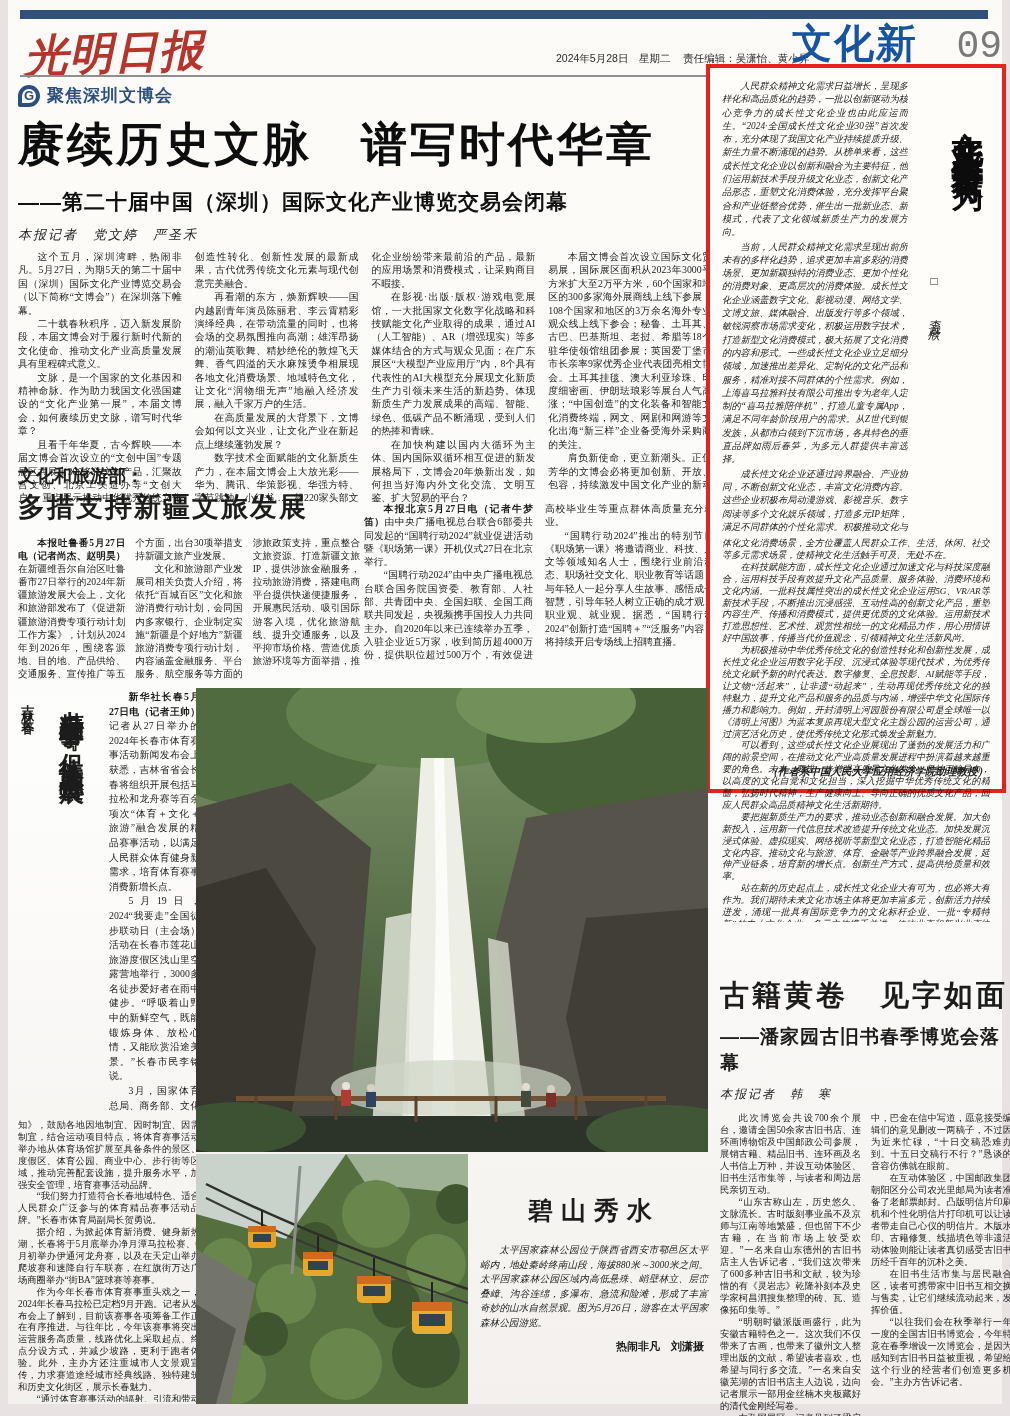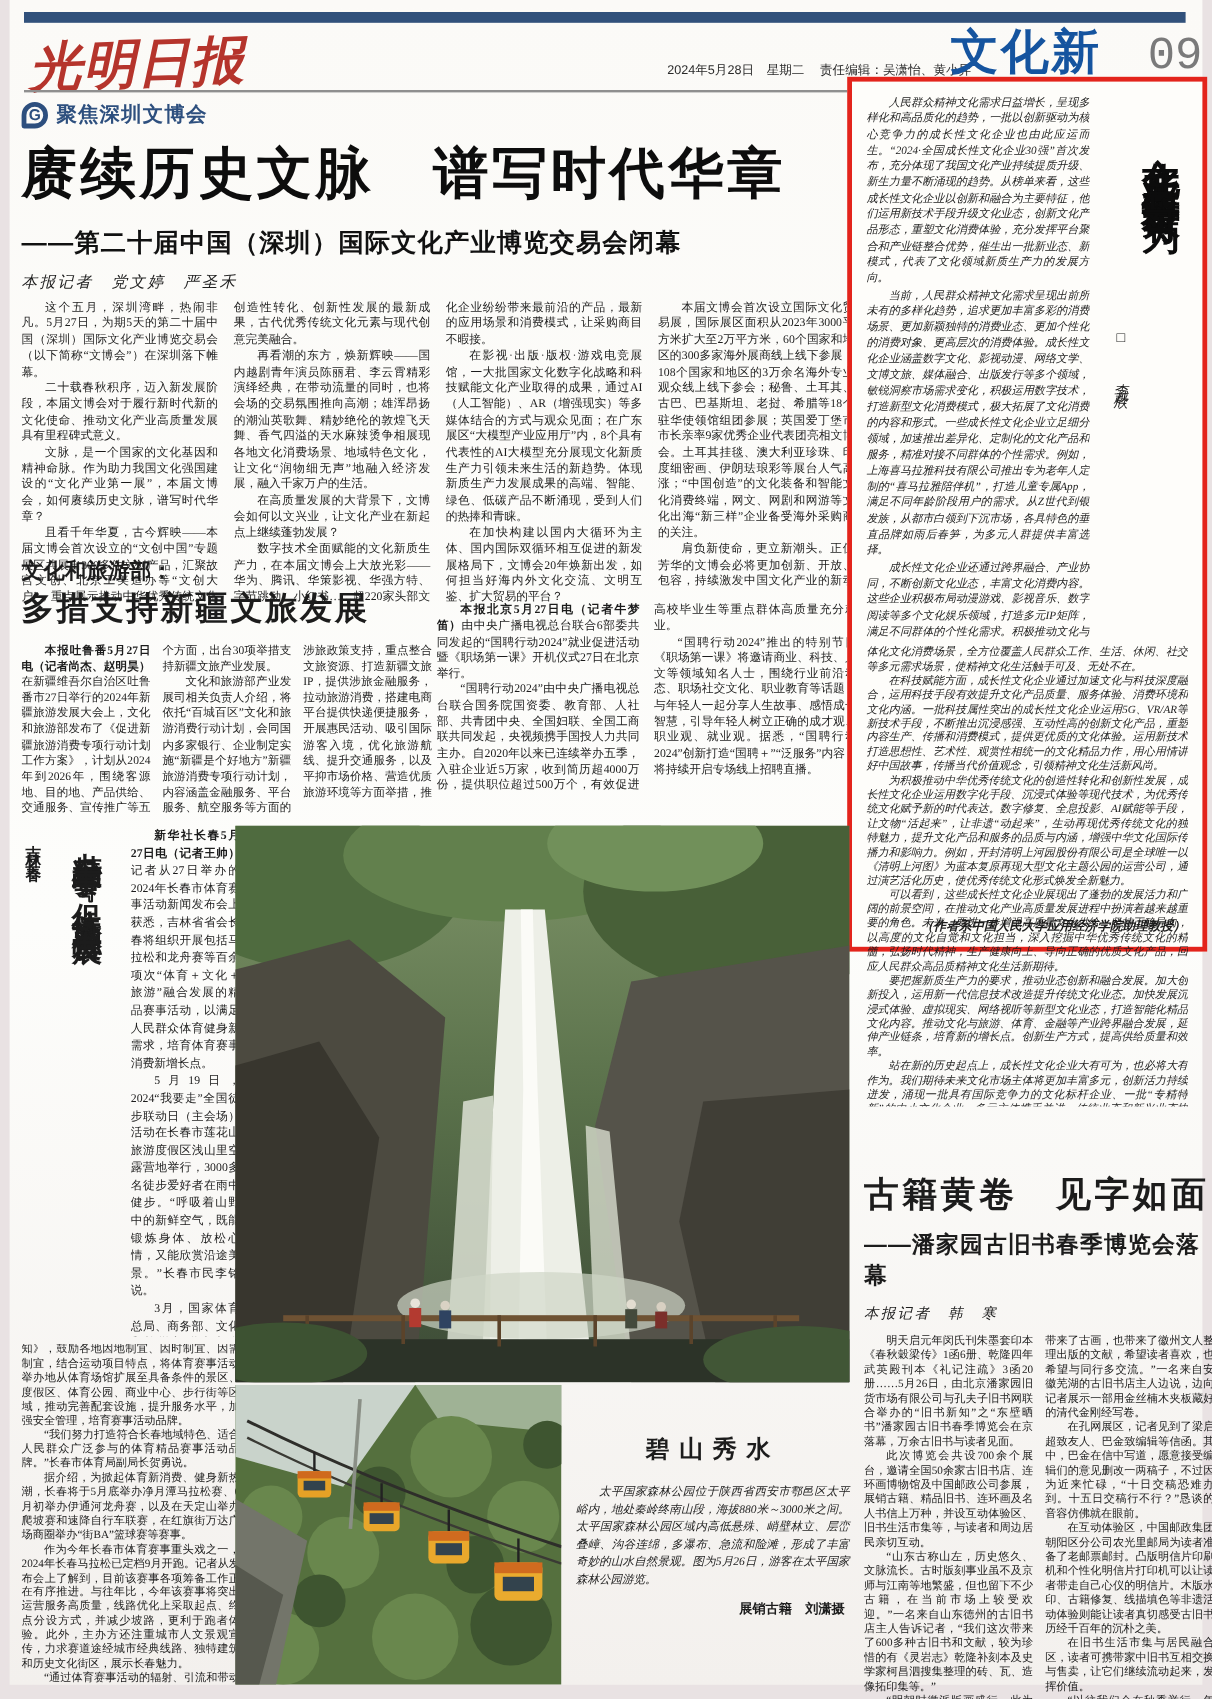--- a/index.html
+++ b/index.html
@@ -67,21 +67,21 @@
   .cc-region { writing-mode:vertical-rl; font-size:13px; font-weight:bold; letter-spacing:6px; width:20px; padding-top:4px; }
   .cc-title { writing-mode:vertical-rl; font-size:25px; font-weight:900; letter-spacing:3px; width:58px;
               font-family:"Liberation Sans",sans-serif; }
   .cc-narrow { width:100px; overflow:hidden; font-size:9.8px; line-height:14.6px;margin-left:20px; }
   .cc-wide { margin-top:6px; height:282px; overflow:hidden; font-size:9.3px; line-height:11.9px; }
 
   
   .ph-waterfall { left:188px; top:688px; width:512px; height:464px; overflow:hidden; }
   .ph-cablecar  { left:188px; top:1154px; width:272px; height:250px; overflow:hidden; }
   .pf-block { left:472px; top:1194px; width:228px; }
-  .pf-title { text-align:center; font-size:20px; font-weight:900; letter-spacing:8px;
+  .pf-title { text-align:center; font-size:25px; font-weight:900; letter-spacing:8px;
               font-family:"Liberation Sans",sans-serif; margin-bottom:16px; }
   .pf-caption { font-size:9.6px; line-height:14.6px; }
   .pf-credit { margin-top:8px; text-align:right; font-weight:bold; font-size:11px; padding-right:4px; }
 
   
   .bk-wrap { left:712px; top:976px; width:292px; }
   .bk-title { font-size:29px; font-weight:900; letter-spacing:3px; }
   .bk-subtitle { font-size:19px; font-weight:bold; margin-top:8px; letter-spacing:1px; }
   .bk-byline { font-size:12px; margin-top:10px; letter-spacing:2px; }
   .bk-body { margin-top:9px; width:292px; height:326px; column-count:2; column-gap:10px;
@@ -288,29 +288,28 @@
         <rect x="216" y="148" width="40" height="32" rx="5" fill="#eaab2e"></rect>
         <rect x="216" y="148" width="40" height="9" fill="#d06b1f"></rect>
         <rect x="223" y="160" width="26" height="12" fill="#33434d"></rect>
       </g>
     </svg>
   </div>
 
   <div class="abs pf-block">
     <div class="pf-title">碧山秀水</div>
     <p class="para pf-caption kai">太平国家森林公园位于陕西省西安市鄠邑区太平峪内，地处秦岭终南山段，海拔880米～3000米之间。太平国家森林公园区域内高低悬殊、峭壁林立、层峦叠嶂、沟谷连绵，多瀑布、急流和险滩，形成了丰富奇妙的山水自然景观。图为5月26日，游客在太平国家森林公园游览。</p>
-    <div class="pf-credit">展销古籍　刘潇摄</div>
+    <div class="pf-credit">热闹非凡　刘潇摄</div>
   </div>
 
   <div class="abs bk-wrap">
     <div class="bk-title sans">古籍黄卷　见字如面</div>
     <div class="bk-subtitle sans">——潘家园古旧书春季博览会落幕</div>
     <div class="bk-byline kai">本报记者　韩　寒</div>
     <div class="bk-body">
-        <p class="para">明天启元年闵氏刊朱墨套印本《春秋穀梁传》1函6册、乾隆四年武英殿刊本《礼记注疏》3函20册……5月26日，由北京潘家园旧货市场有限公司与孔夫子旧书网联合举办的“旧书新知”之“东壁晒书”潘家园古旧书春季博览会在京落幕，万余古旧书与读者见面。</p>
         <p class="para">此次博览会共设700余个展台，邀请全国50余家古旧书店、连环画博物馆及中国邮政公司参展，展销古籍、精品旧书、连环画及名人书信上万种，并设互动体验区、旧书生活市集等，与读者和周边居民亲切互动。</p>
         <p class="para">“山东古称山左，历史悠久、文脉流长。古时版刻事业虽不及京师与江南等地繁盛，但也留下不少古籍，在当前市场上较受欢迎。”一名来自山东德州的古旧书店主人告诉记者，“我们这次带来了600多种古旧书和文献，较为珍惜的有《灵岩志》乾隆补刻本及史学家柯昌泗搜集整理的砖、瓦、造像拓印集等。”</p>
         <p class="para">“明朝时徽派版画盛行，此为安徽古籍特色之一。这次我们不仅带来了古画，也带来了徽州文人整理出版的文献，希望读者喜欢，也希望与同行多交流。”一名来自安徽芜湖的古旧书店主人边说，边向记者展示一部用金丝楠木夹板藏好的清代金刚经写卷。</p>
         <p class="para">在孔网展区，记者见到了梁启超致友人、巴金致编辑等信函。其中，巴金在信中写道，愿意接受编辑们的意见删改一两稿子，不过因为近来忙碌，“十日交稿恐难办到。十五日交稿行不行？”恳谈的音容仿佛就在眼前。</p>
         <p class="para">在互动体验区，中国邮政集团朝阳区分公司农光里邮局为读者准备了老邮票邮封。凸版明信片印刷机和个性化明信片打印机可以让读者带走自己心仪的明信片。木版水印、古籍修复、线描填色等非遗活动体验则能让读者真切感受古旧书历经千百年的沉朴之美。</p>
         <p class="para">在旧书生活市集与居民融合区，读者可携带家中旧书互相交换与售卖，让它们继续流动起来，发挥价值。</p>
         <p class="para">“以往我们会在秋季举行一年一度的全国古旧书博览会，今年特意在春季增设一次博览会，是因为感知到古旧书日益被重视，希望给这个行业的经营者们创造更多机会。”主办方告诉记者。</p>
       </div>
   </div>
 

